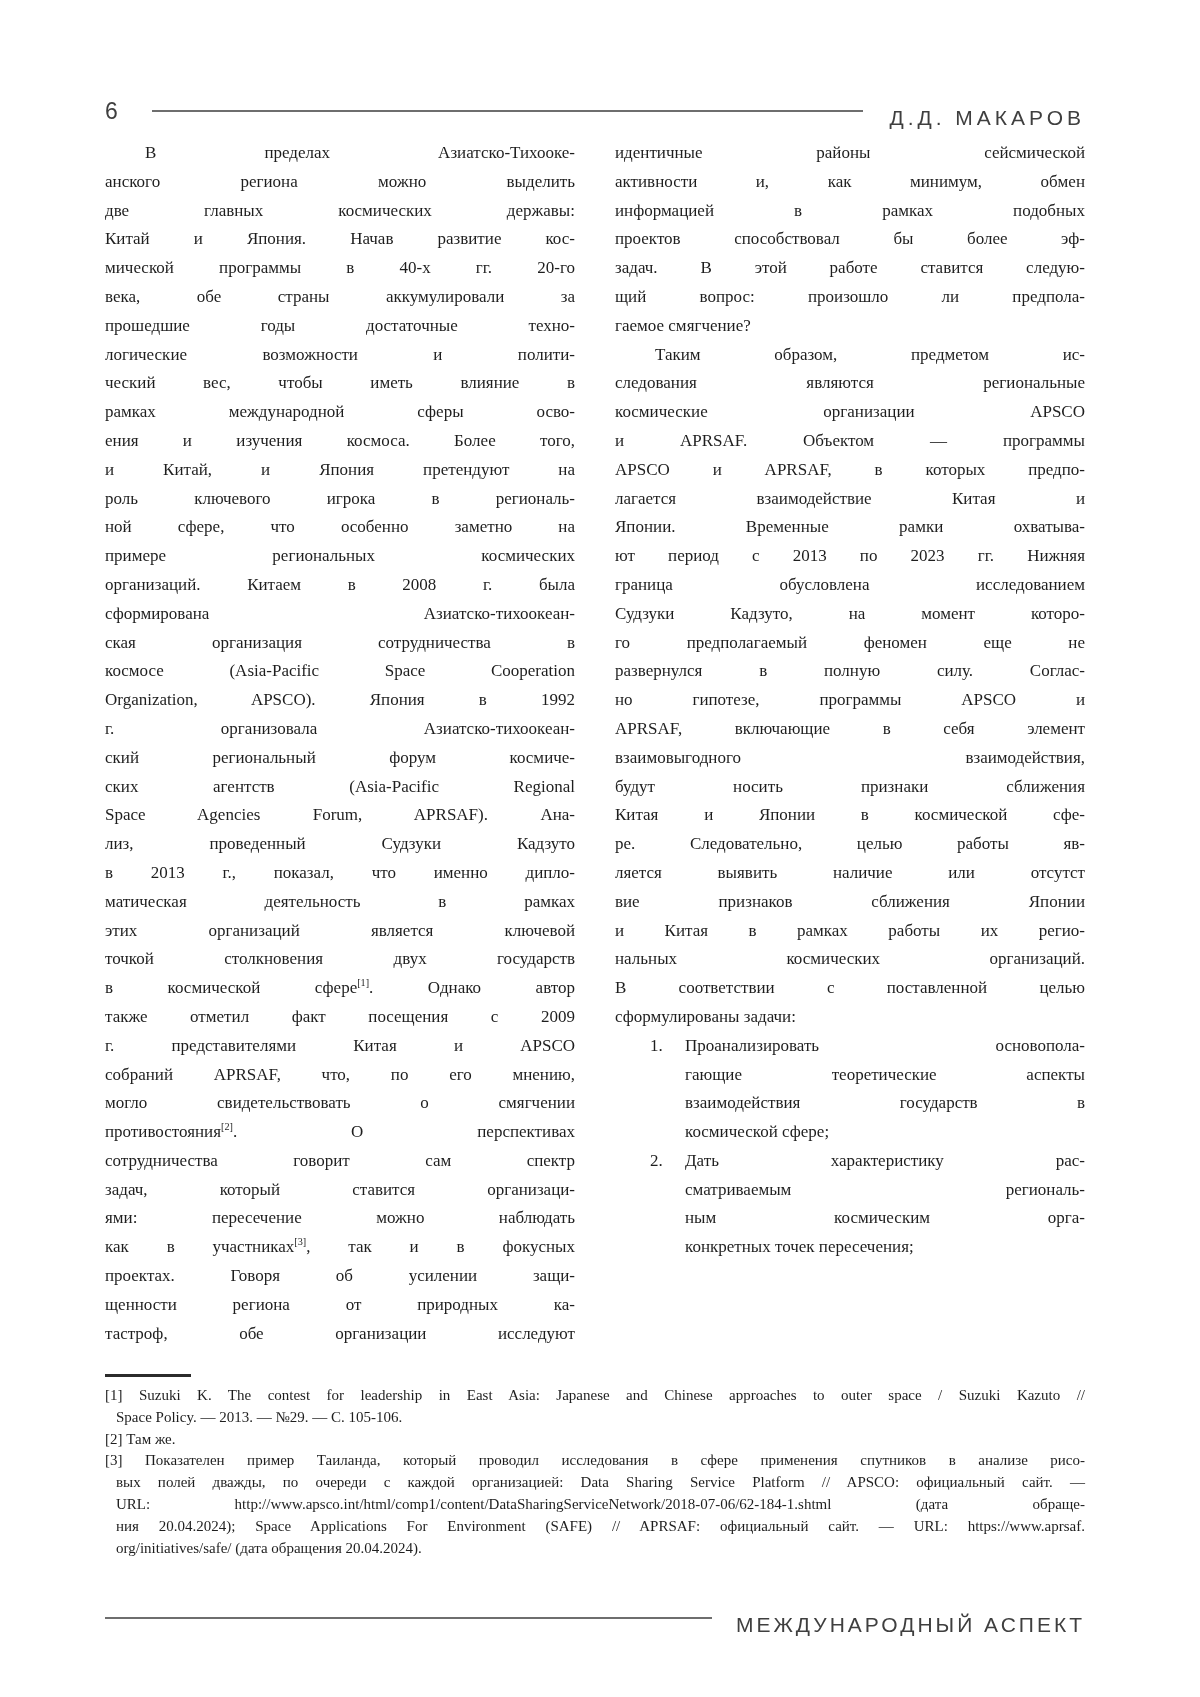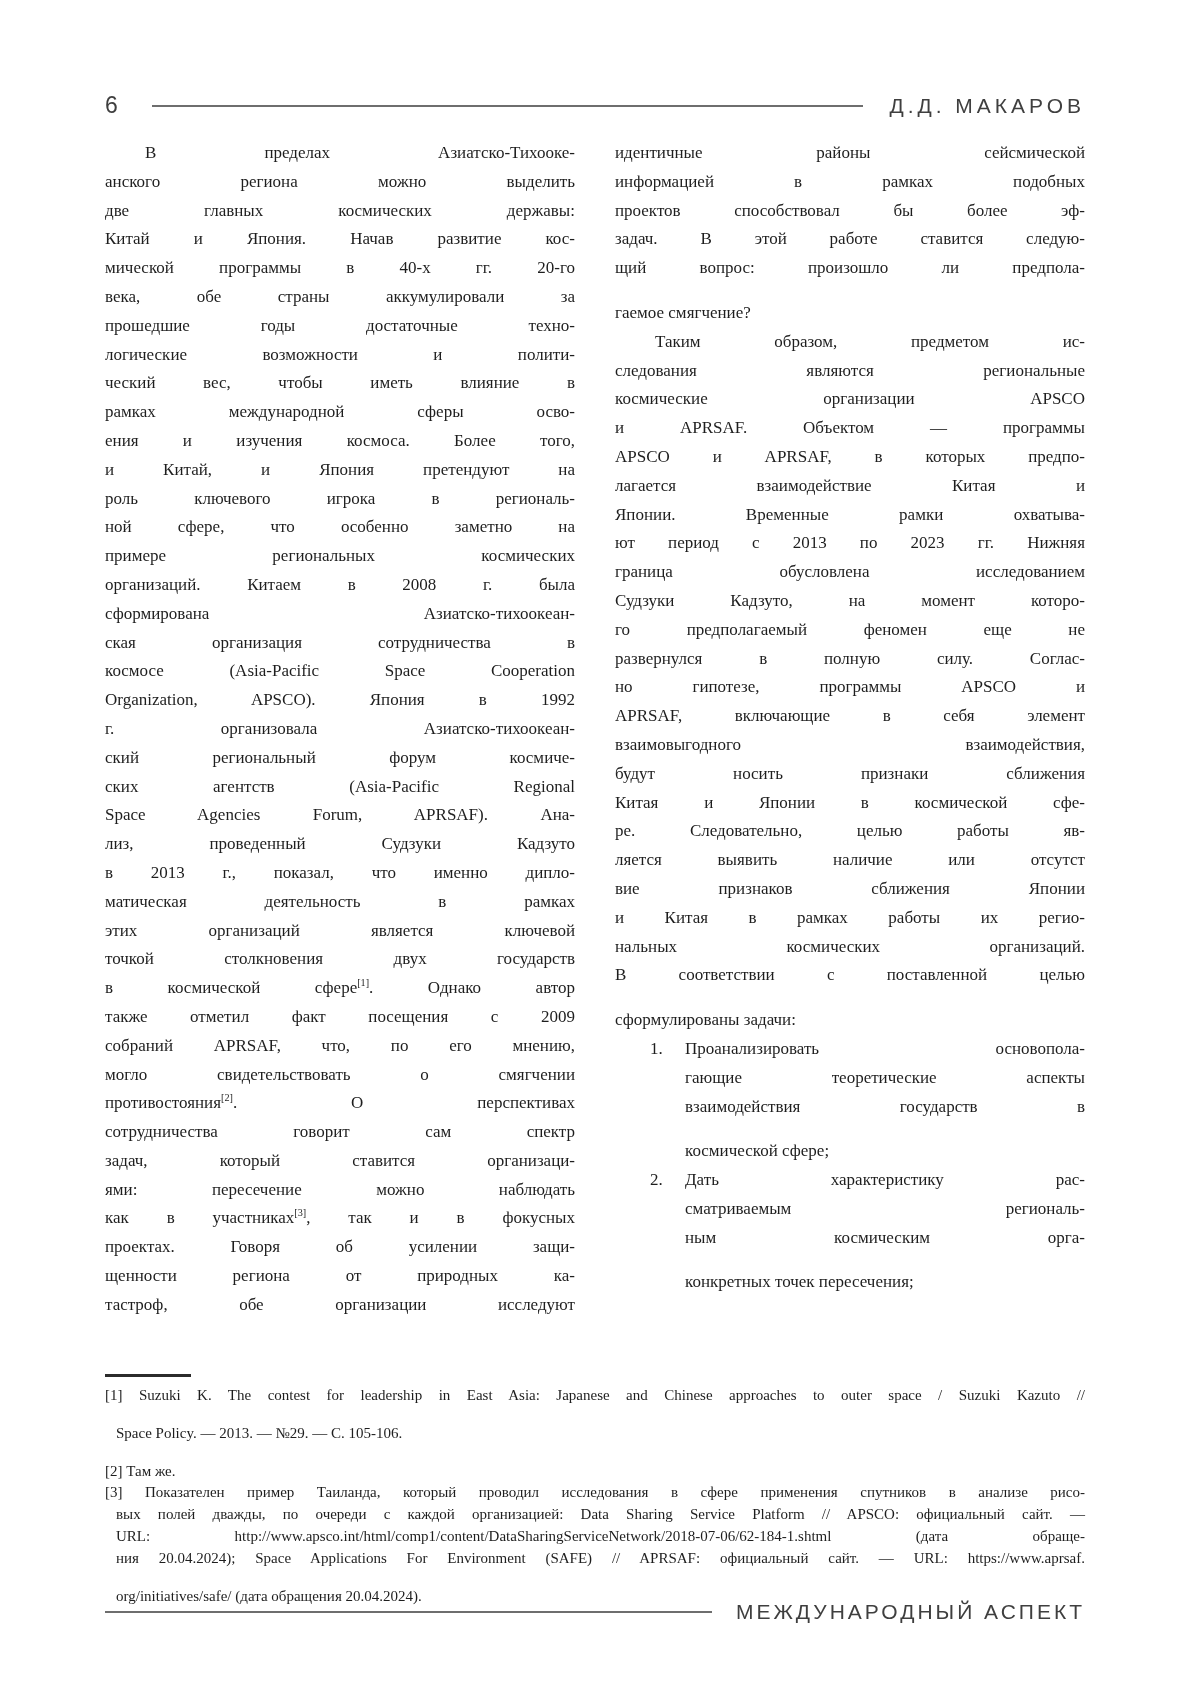--- a/index.html
+++ b/index.html
@@ -25,20 +25,21 @@
   .running.footer { top: 1601px; }
   .pageno { font-size: 23px; margin-right: 34px; line-height: 1; }
   .rule { flex: 1; height: 2px; background: #6e6e6e; }
   .running.header .rule { margin-right: 26px; }
   .running.footer .rule { margin-right: 24px; }
   .running .title {
     font-size: 21px;
     letter-spacing: 4px;
     white-space: nowrap;
     line-height: 1;
+    margin-top: 13px;
   }
   .running.footer .title { letter-spacing: 3px; }
 
   .columns {
     position: absolute;
     top: 139px;
     left: 105px;
     width: 980px;
     display: flex;
     gap: 40px;
@@ -47,21 +48,21 @@
     width: 470px;
     font-size: 17px;
     line-height: 28.8px;
   }
   .line {
     position: relative;
     text-align: justify;
     text-align-last: justify;
     white-space: normal;
   }
-  .line.end { text-align-last: left; margin-top: 16px; }
+  .line.end { text-align-last: left; }
   .line.ind { padding-left: 40px; }
   .line.pad { padding-left: 70px; }
   .num { position: absolute; left: 35px; }
   sup {
     font-size: 0.6em;
     line-height: 0;
     vertical-align: super;
   }
 
   .footnotes {
@@ -119,33 +120,35 @@
         <div class="line">ский региональный форум космиче-</div>
         <div class="line">ских агентств (Asia-Pacific Regional</div>
         <div class="line">Space Agencies Forum, APRSAF). Ана-</div>
         <div class="line">лиз, проведенный Судзуки Кадзуто</div>
         <div class="line">в 2013 г., показал, что именно дипло-</div>
         <div class="line">матическая деятельность в рамках</div>
         <div class="line">этих организаций является ключевой</div>
         <div class="line">точкой столкновения двух государств</div>
         <div class="line">в космической сфере<sup>[1]</sup>. Однако автор</div>
         <div class="line">также отметил факт посещения с 2009</div>
+        <div class="line">г. представителями Китая и APSCO</div>
         <div class="line">собраний APRSAF, что, по его мнению,</div>
         <div class="line">могло свидетельствовать о смягчении</div>
         <div class="line">противостояния<sup>[2]</sup>. О перспективах</div>
         <div class="line">сотрудничества говорит сам спектр</div>
         <div class="line">задач, который ставится организаци-</div>
         <div class="line">ями: пересечение можно наблюдать</div>
         <div class="line">как в участниках<sup>[3]</sup>, так и в фокусных</div>
         <div class="line">проектах. Говоря об усилении защи-</div>
         <div class="line">щенности региона от природных ка-</div>
         <div class="line">тастроф, обе организации исследуют</div>
       </div>
     <div class="col">
         <div class="line">идентичные районы сейсмической</div>
+        <div class="line">активности и, как минимум, обмен</div>
         <div class="line">информацией в рамках подобных</div>
         <div class="line">проектов способствовал бы более эф-</div>
         <div class="line">задач. В этой работе ставится следую-</div>
         <div class="line">щий вопрос: произошло ли предпола-</div>
         <div class="line end">гаемое смягчение?</div>
         <div class="line ind">Таким образом, предметом ис-</div>
         <div class="line">следования являются региональные</div>
         <div class="line">космические организации APSCO</div>
         <div class="line">и APRSAF. Объектом — программы</div>
         <div class="line">APSCO и APRSAF, в которых предпо-</div>

